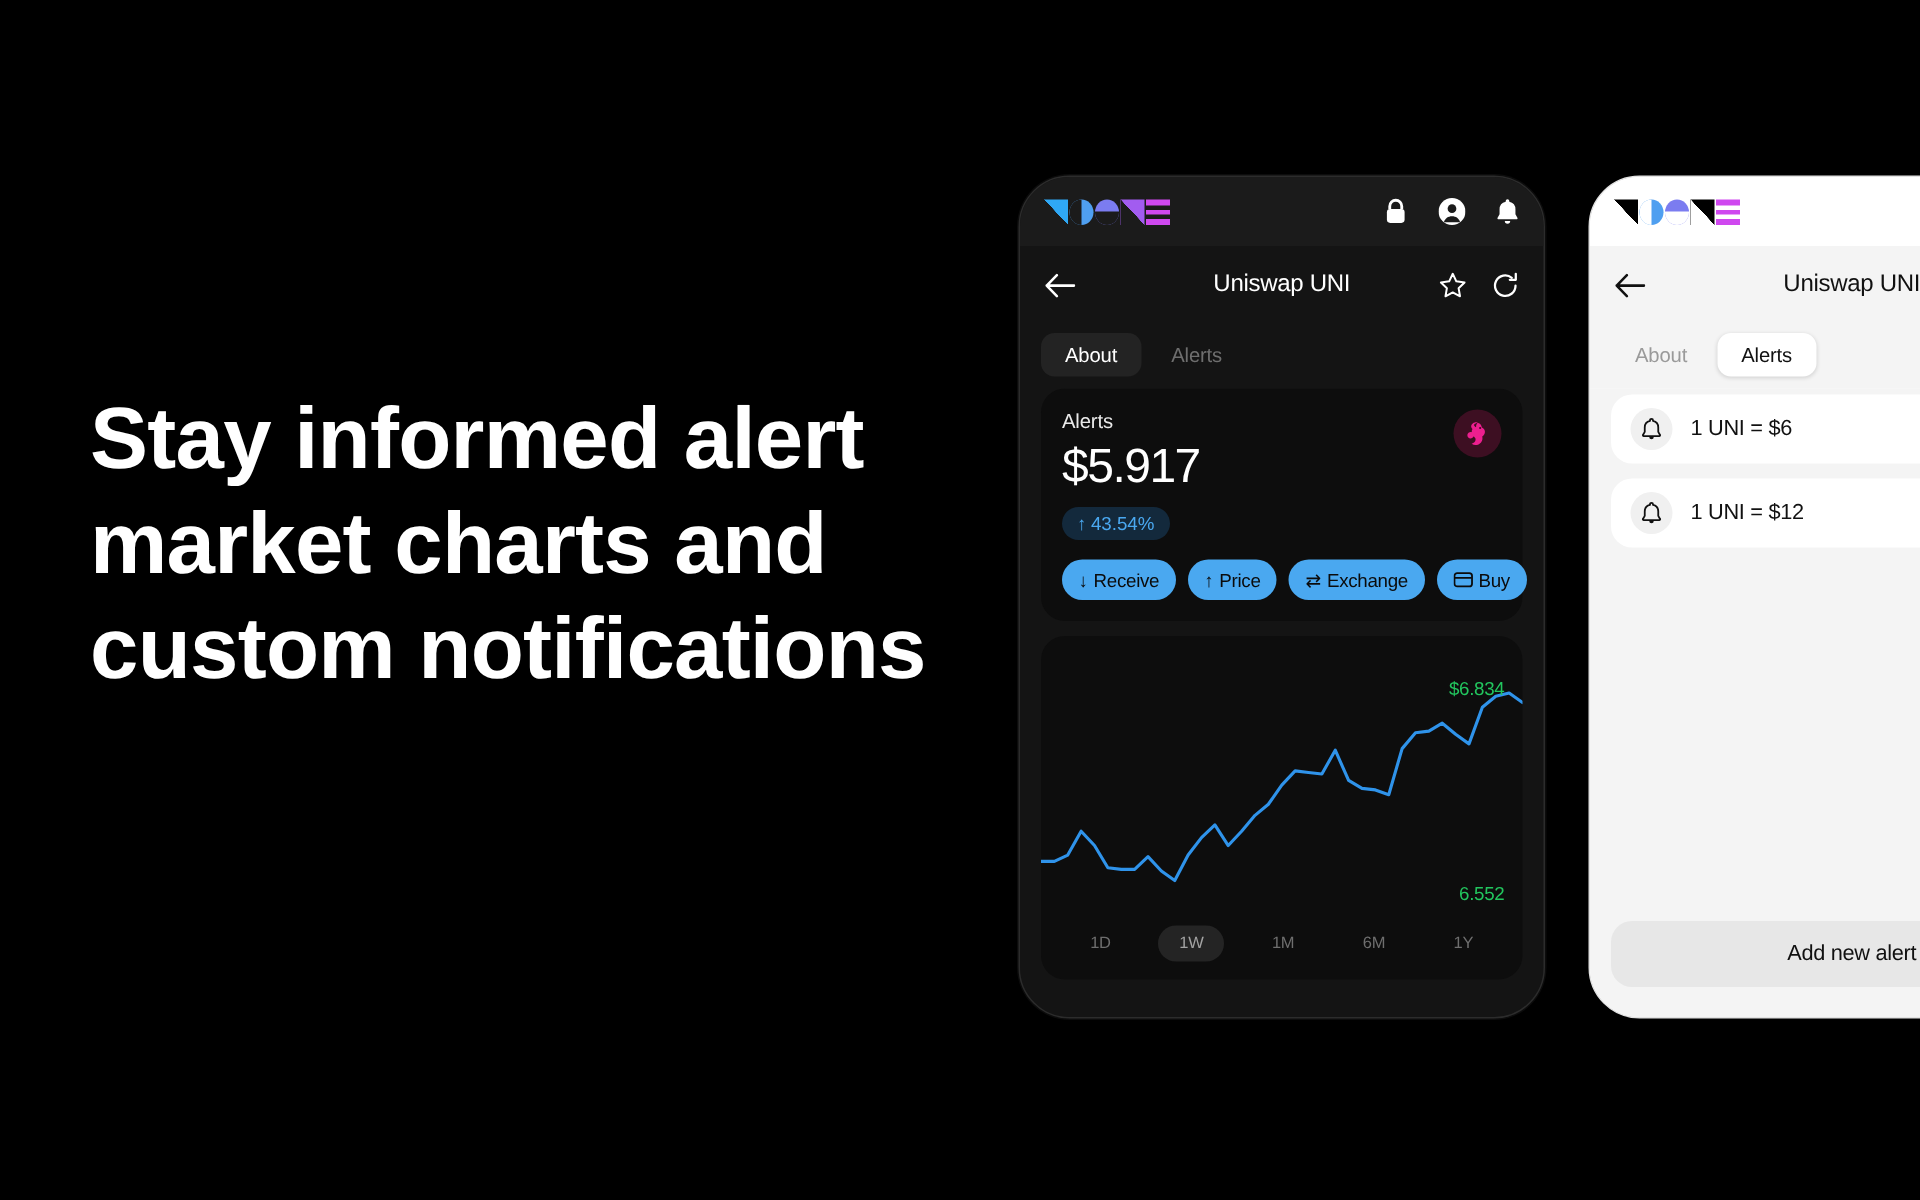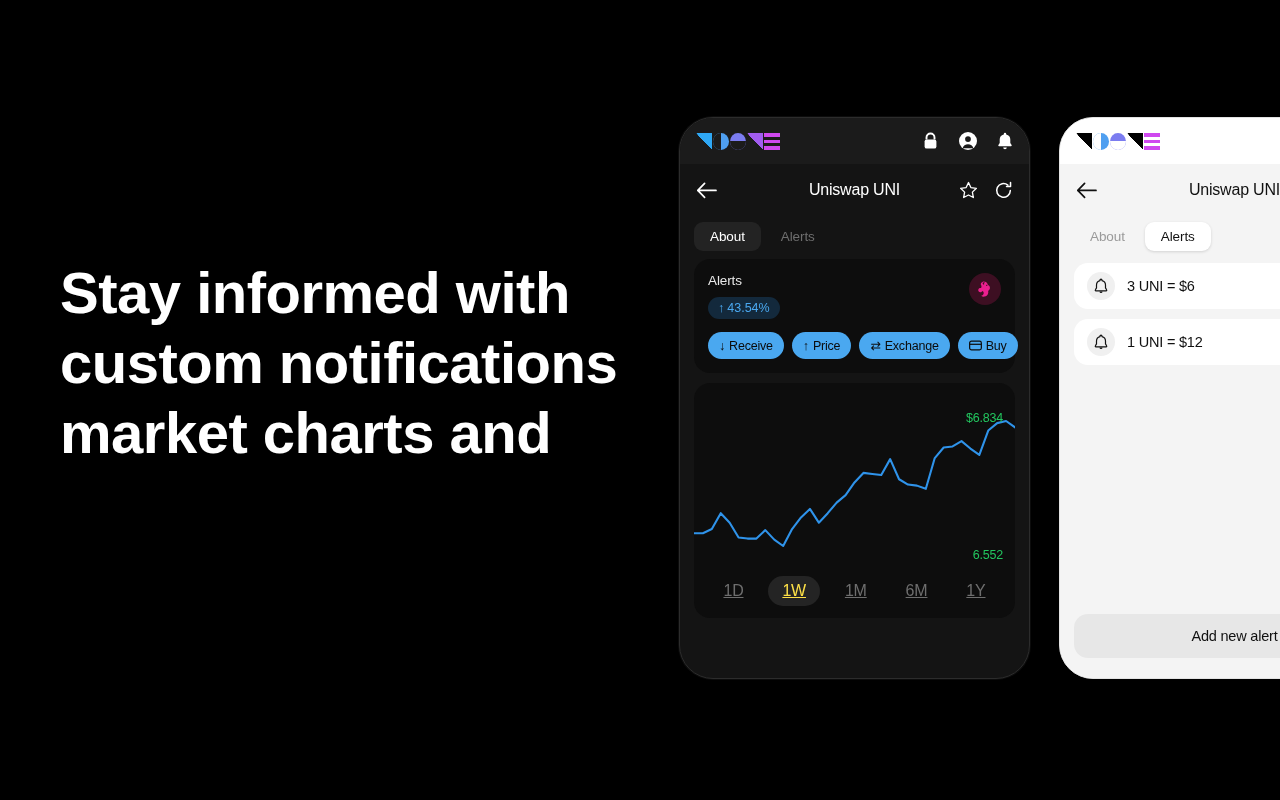--- a/index.html
+++ b/index.html
@@ -145,26 +145,25 @@
   .chart-wrap svg { display:block; width:100%; height:100%; }
   .chart-hi, .chart-lo {
     position:absolute; right:12px; font-size:12.5px; color:#22c55e;
     letter-spacing:-0.2px;
   }
   .chart-hi { top:8px; }
   .chart-lo { bottom:6px; }
   .ranges { display:flex; justify-content:space-around; align-items:center;
             padding:8px 10px 4px; }
   .range {
-    font-size:16px; color:#6e6e6e; background:transparent; border:none;
+    font-size:11px; color:#6e6e6e; background:transparent; border:none;
     cursor:pointer; font-family:inherit; padding:6px 14px; border-radius:999px;
     letter-spacing:-0.2px;
-    text-decoration:underline;
-  }
-  .range-active { background:#242424; color:#fde047; }
+  }
+  .range-active { background:#242424; color:#a3a3a3; }
 
   
   .alert-list { display:flex; flex-direction:column; gap:10px; padding-top:4px; }
   .alert-row {
     background:#ffffff; border-radius:14px; height:46px;
     display:flex; align-items:center; gap:12px; padding:0 13px; cursor:pointer;
   }
   .bell-circle {
     width:28px; height:28px; border-radius:50%; background:#f0f0f0;
     display:flex; align-items:center; justify-content:center; flex:0 0 28px;
@@ -177,23 +176,23 @@
     font-size:14.5px; color:#111111; letter-spacing:-0.2px;
     display:flex; align-items:center; justify-content:center;
   }
 </style>
 </head>
 <body>
 
 <div class="stage">
 
   <div class="headline">
-    <span class="ln">Stay informed with</span>
+    <span class="ln">Stay informed alert</span>
+    <span class="ln">market charts and</span>
     <span class="ln">custom notifications</span>
-    <span class="ln">market charts and</span>
   </div>
 
   <div class="phone phone-dark">
     <div class="screen">
 
       <div class="brandbar brandbar-dark">
         <div class="logo logo-dark">
           <span class="glyph g-n"></span>
           <span class="glyph g-o1"></span>
           <span class="glyph g-o2"></span>
@@ -249,20 +248,21 @@
 
       <div class="tabs">
         <button class="tab tab-dark-active">About</button>
         <button class="tab tab-dark-inactive">Alerts</button>
       </div>
 
       <div class="content">
 
         <div class="card">
           <div class="card-label">Alerts</div>
+          <div class="price">$5.917</div>
           <div class="chip">
             <span>↑</span>
             <span>43.54%</span>
           </div>
           <div class="uni-badge">
             <svg width="20" height="20" viewBox="0 0 24 24">
                 <path d="M8.6 3.2c1.8-.6 3.9-.2 5.3 1 .9.8 1.4 1.9 1.6 3 .5.2 1 .5 1.4.9.8.8 1.2 2 1 3.1-.2 1.3-1 2.4-2.1 3.1.3 1.2.2 2.5-.3 3.6-.7 1.6-2.2 2.8-3.9 3.2-1.5.3-3.1 0-4.3-.9.9-.2 1.8-.7 2.4-1.4.6-.7.9-1.7.7-2.6-.2-.9-.9-1.6-1.7-1.9-.4 1-1.4 1.7-2.5 1.6-1-.1-1.9-.8-2.2-1.8-.3-1.1.2-2.3 1.1-2.9.7-.5 1.6-.6 2.4-.3-.2-.9 0-1.8.5-2.5-.6-.5-1-1.2-1.1-2 0-.9.4-1.8 1.1-2.3.4-.3.8-.6 1.3-.7-.5 1.1-.2 2.4.8 3.1.2.2.5.3.8.4-.2-1.3.3-2.6 1.2-3.5-.6.1-1.2.3-1.7.6-.6.3-1.1.8-1.5 1.3-.1-.9.3-1.8 1-2.4l-.8.2z" fill="#ec1f8f"></path>
                 <circle cx="14.1" cy="7.6" r="0.85" fill="#3d0f22"></circle>
               </svg>
           </div>
@@ -343,21 +343,21 @@
 
       <div class="content-light">
         <div class="alert-list">
           <div class="alert-row">
             <span class="bell-circle">
               <svg width="14" height="16" viewBox="0 0 14 16">
                   <path d="M7 1.2a1 1 0 011 1v.4a4.5 4.5 0 013.5 4.4v2.9l1.1 1.9a.6.6 0 01-.5 1H1.9a.6.6 0 01-.5-1l1.1-1.9V7a4.5 4.5 0 013.5-4.4v-.4a1 1 0 011-1z" fill="none" stroke="#111" stroke-width="1.2" stroke-linejoin="round"></path>
                   <path d="M5.5 13.4h3a1.5 1.5 0 01-3 0z" fill="#111"></path>
                 </svg>
             </span>
-            <span class="alert-text">3 UNI = $6</span>
+            <span class="alert-text">1 UNI = $6</span>
           </div>
           <div class="alert-row">
             <span class="bell-circle">
               <svg width="14" height="16" viewBox="0 0 14 16">
                   <path d="M7 1.2a1 1 0 011 1v.4a4.5 4.5 0 013.5 4.4v2.9l1.1 1.9a.6.6 0 01-.5 1H1.9a.6.6 0 01-.5-1l1.1-1.9V7a4.5 4.5 0 013.5-4.4v-.4a1 1 0 011-1z" fill="none" stroke="#111" stroke-width="1.2" stroke-linejoin="round"></path>
                   <path d="M5.5 13.4h3a1.5 1.5 0 01-3 0z" fill="#111"></path>
                 </svg>
             </span>
             <span class="alert-text">1 UNI = $12</span>
           </div>

